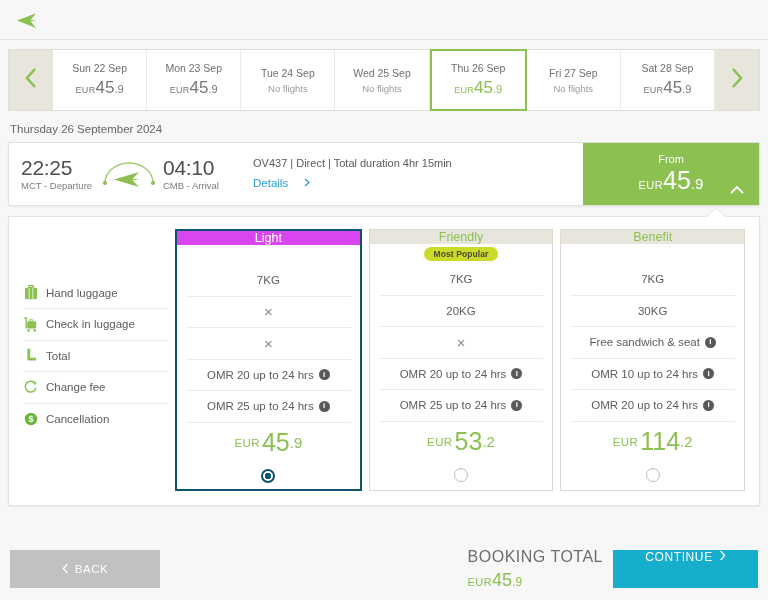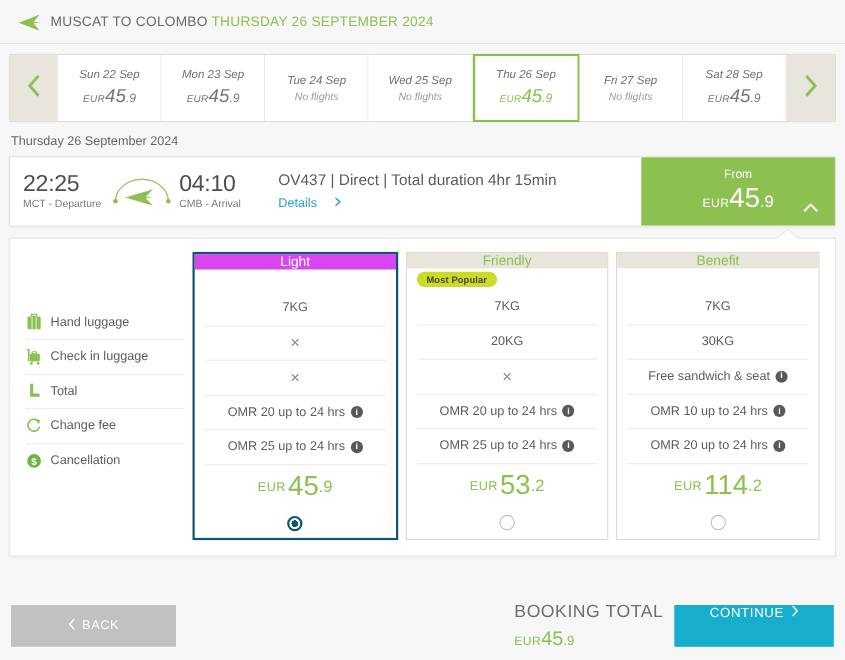--- a/index.html
+++ b/index.html
@@ -51,21 +51,20 @@
   .date-cell {
     flex: 1 1 0;
     border-right: 1px solid #ecece6;
     display: flex;
     flex-direction: column;
     align-items: center;
     justify-content: center;
     gap: 4px;
     cursor: pointer;
     background: #fff;
-    font-style: italic;
   }
   .date-cell:last-of-type { border-right: none; }
   .date-cell .dc-day { font-size: 10.5px; color: #6f6f6f; }
   .date-cell .dc-price { font-size: 10px; color: #777; white-space: nowrap; }
   .date-cell .dc-price .cur { font-size: 9px; letter-spacing: .3px; }
   .date-cell .dc-price .big { font-size: 17px; font-weight: 400; }
   .date-cell .dc-price .dec { font-size: 11px; }
   .date-cell .dc-none { font-size: 9.5px; color: #9a9a9a; }
   .date-cell.selected {
     border: 2px solid #8cc152;
@@ -95,21 +94,21 @@
     align-items: center;
     padding-left: 12px;
     gap: 4px;
   }
   .fr-time { min-width: 74px; }
   .fr-time .t { font-size: 21px; color: #4e4e4e; line-height: 1.02; letter-spacing: -.3px; }
   .fr-time .sub { font-size: 9.5px; color: #7b7b7b; margin-top: 1px; }
   .fr-arc { width: 60px; display: flex; align-items: center; justify-content: center; }
   .fr-arc svg { width: 56px; height: 30px; }
   .fr-info { margin-left: 12px; }
-  .fr-info .meta { font-size: 14px; color: #5b5b5b; }
+  .fr-info .meta { font-size: 11px; color: #5b5b5b; }
   .fr-info .details {
     font-size: 11.5px; color: #2a9fd8; margin-top: 8px;
     cursor: pointer; display: inline-flex; align-items: center; gap: 16px;
   }
   .fr-info .details .chev { font-size: 10px; }
   .fr-price {
     width: 176px; flex: 0 0 176px;
     background: #8cc152;
     color: #fff;
     display: flex; flex-direction: column;
@@ -176,21 +175,21 @@
     background: #e8e6dc;
     color: #8cc152;
   }
   .fare-col.primary .fare-head { background: #d946ef; color: #fff; }
   .fare-body {
     flex: 1 1 auto;
     display: flex; flex-direction: column;
     padding: 0 9px 8px 9px;
     position: relative;
   }
-  .badge-slot { height: 20px; display: flex; align-items: center; justify-content: flex-start; }
+  .badge-slot { height: 20px; display: flex; align-items: center; justify-content: center; }
   .badge {
     background: #ccdb29; color: #4a4a2a;
     font-size: 8.5px; font-weight: bold;
     border-radius: 9px; padding: 2px 9px;
     letter-spacing: .1px;
   }
   .fare-cell {
     height: 31.5px;
     display: flex; align-items: center; justify-content: center;
     gap: 5px;
@@ -264,24 +263,20 @@
 </style>
 </head>
 <body>
 
 <div class="route-header">
   <span class="plane-glyph">
     <svg viewBox="0 0 22 18">
         <path d="M1 9.6 L20 2.2 L14.6 9.0 L21 9.6 L14.6 10.2 L20 17 Z" fill="#8cc152"></path>
       </svg>
   </span>
-  <span class="route-text">
-    <span>MUSCAT TO COLOMBO</span>
-    <span class="route-date">THURSDAY 26 SEPTEMBER 2024</span>
-  </span>
 </div>
 
 <div class="date-strip-wrap">
   <div class="date-strip">
 
     <div class="date-arrow">
       <span>
         <svg viewBox="0 0 17 24">
             <polyline points="12,3 4,12 12,21" fill="none" stroke="#8cc152" stroke-width="2.6"></polyline>
           </svg>

